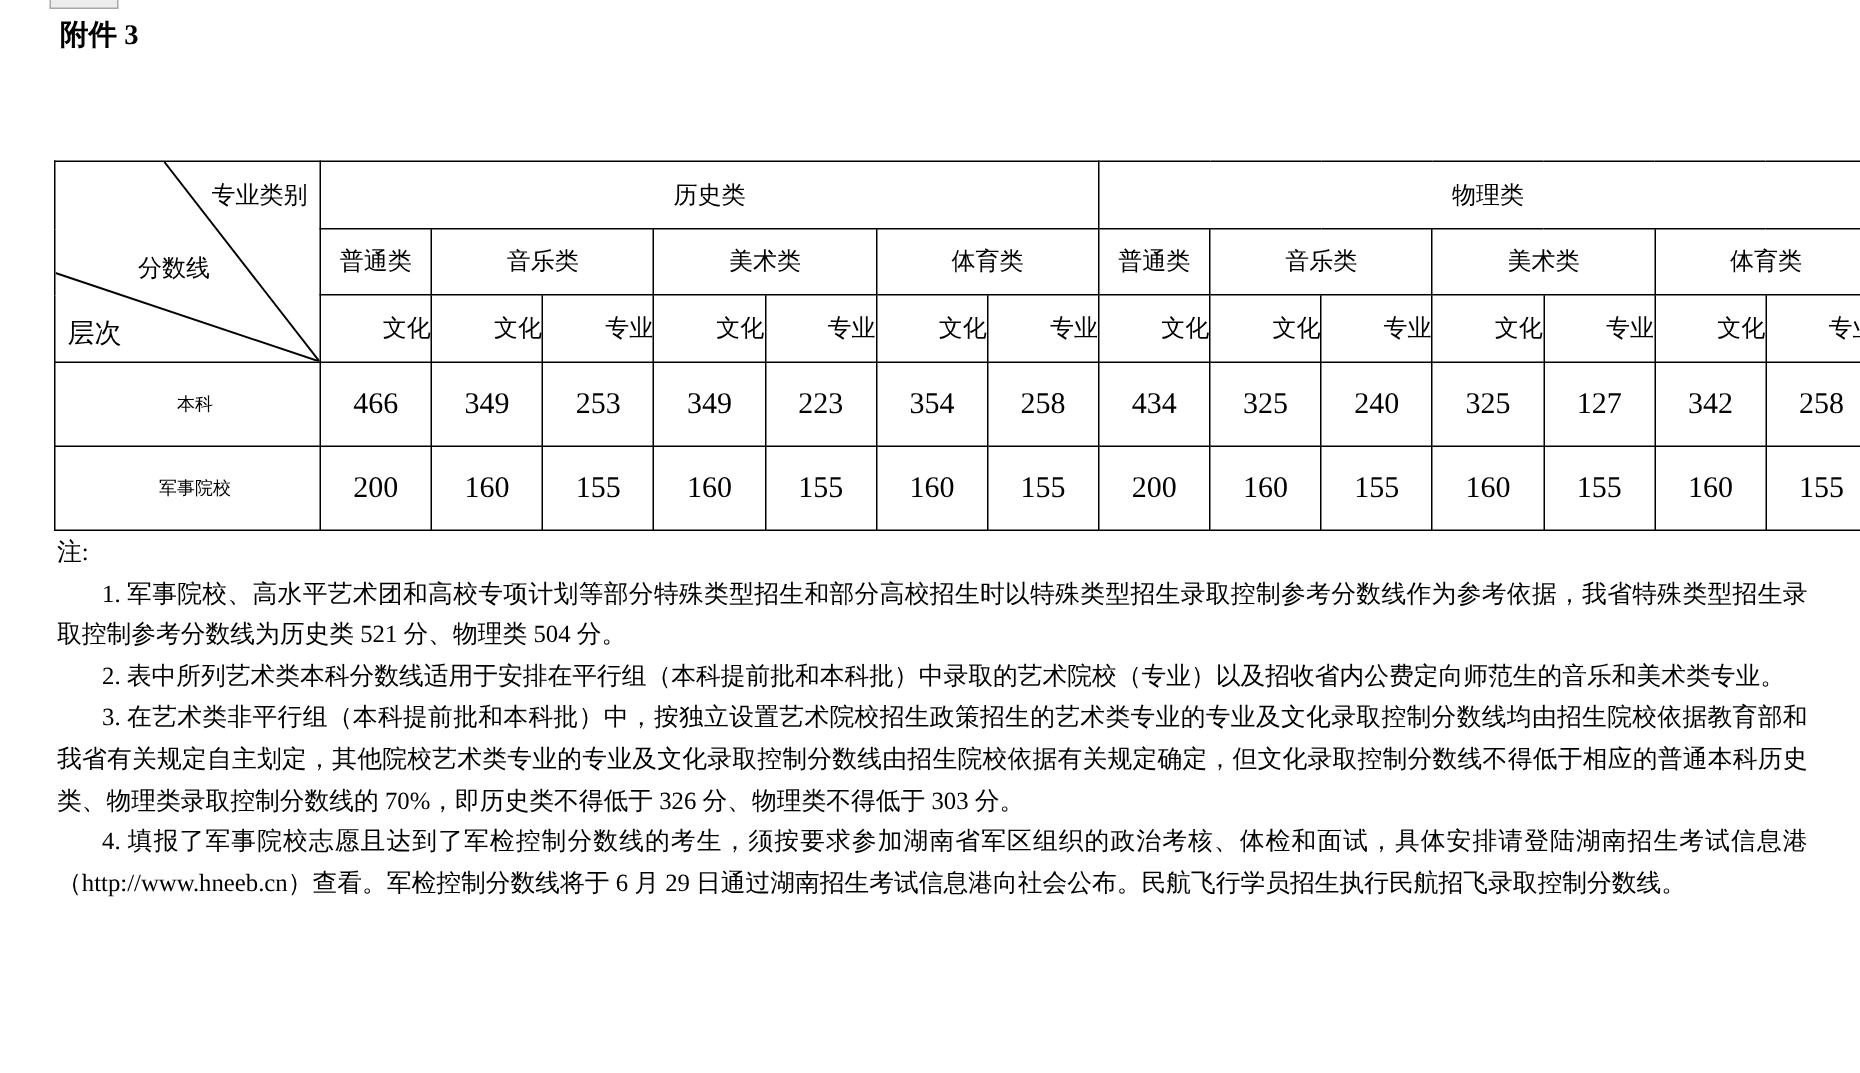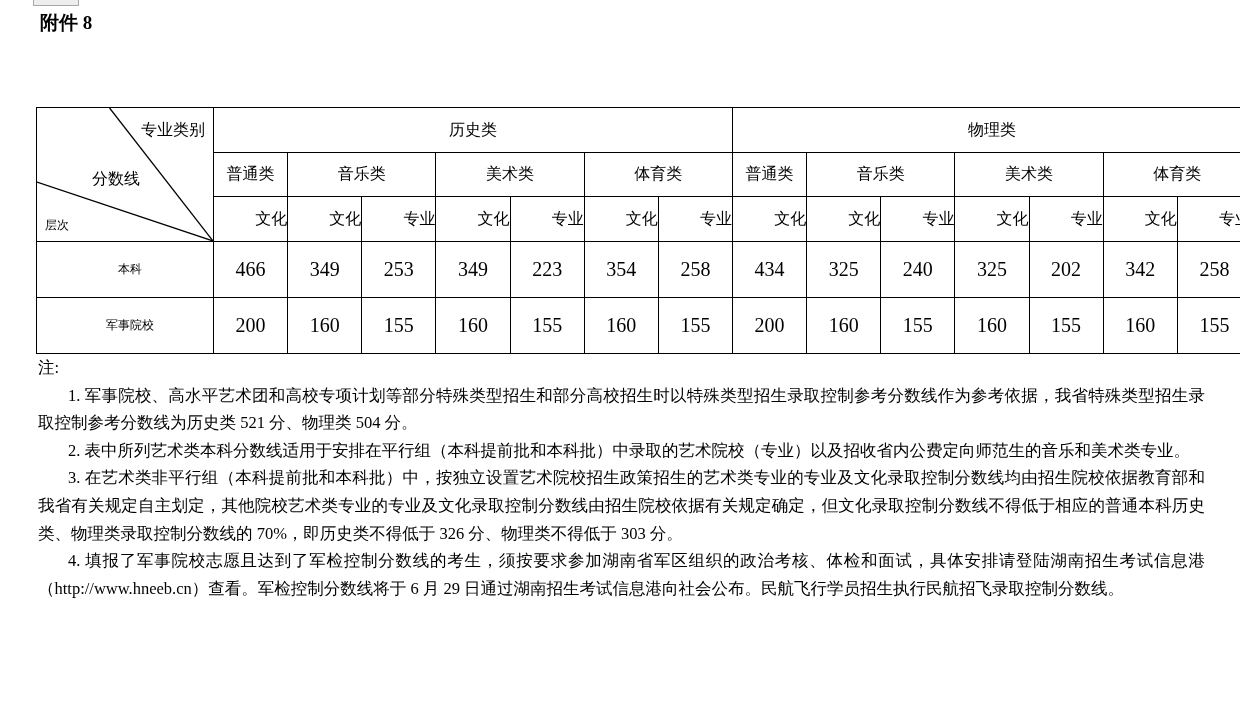--- a/index.html
+++ b/index.html
@@ -55,21 +55,21 @@
   .score-table td.num { font-size: 20px; }
   .score-table th.rowlabel { text-align: center; padding-left: 10px; font-size: 12px; font-family: Liberation Serif, serif; }
   th.corner { position: relative; padding: 0; }
   th.corner svg.diag {
     position: absolute; left: 0; top: 0;
     width: 100%; height: 100%;
     display: block;
   }
   th.corner .c-top { position: absolute; top: 12px; right: 8px; font-size: 16px; }
   th.corner .c-mid { position: absolute; top: 61px; left: 55px; font-size: 16px; }
-  th.corner .c-bot { position: absolute; bottom: 7px; left: 8px; font-size: 12px; }
+  th.corner .c-bot { position: absolute; bottom: 7px; left: 8px; font-size: 18px; }
   .notes {
     position: absolute;
     left: 38px; top: 354px;
     width: 1167px;
   }
   .notes p {
     margin: 0;
     font-size: 16.5px;
     line-height: 27.6px;
     text-align: justify;
@@ -77,21 +77,21 @@
   .notes p.note { text-indent: 30px; }
   .notes p.note-label { text-indent: 0; }
 </style>
 </head>
 <body>
 
 <div class="doc">
 
   <div class="artifact"></div>
 
-  <div class="attachment">附件 8</div>
+  <div class="attachment">附件 3</div>
 
 
   <table class="score-table">
     <colgroup>
       <col style="width:177px">
       <col>
         <col>
         <col>
         <col>
         <col>
@@ -151,21 +151,21 @@
       <td class="num">349</td>
       <td class="num">253</td>
       <td class="num">349</td>
       <td class="num">223</td>
       <td class="num">354</td>
       <td class="num">258</td>
       <td class="num">434</td>
       <td class="num">325</td>
       <td class="num">240</td>
       <td class="num">325</td>
-      <td class="num">202</td>
+      <td class="num">127</td>
       <td class="num">342</td>
       <td class="num">258</td>
     </tr>
     <tr class="data">
       <th class="rowlabel">军事院校</th>
       <td class="num">200</td>
       <td class="num">160</td>
       <td class="num">155</td>
       <td class="num">160</td>
       <td class="num">155</td>

